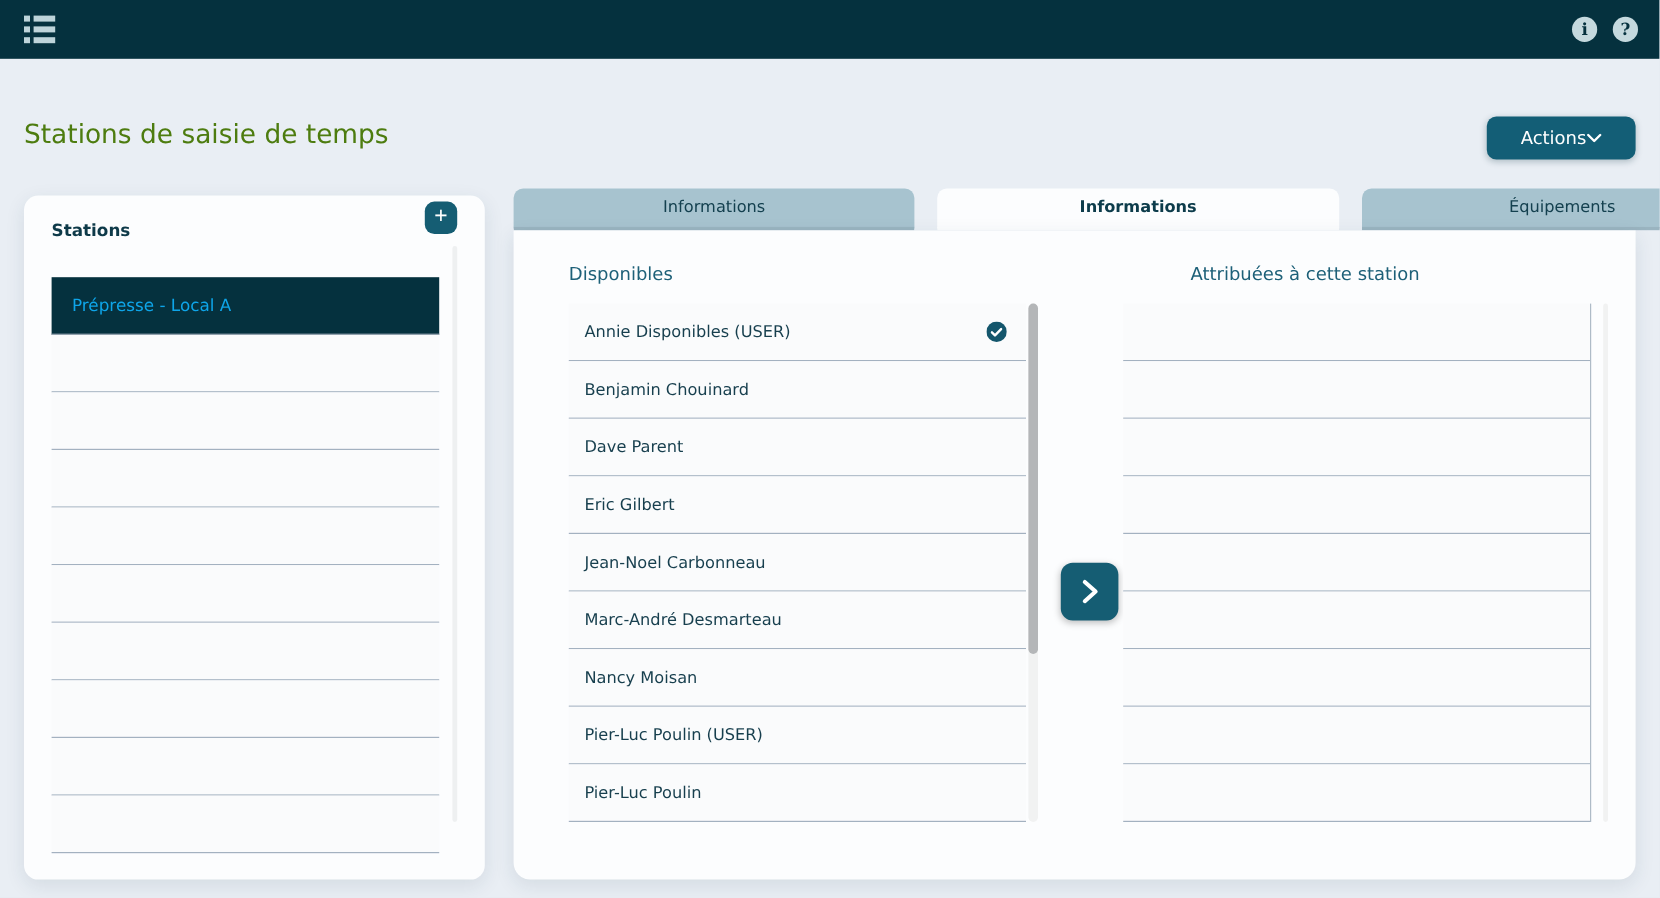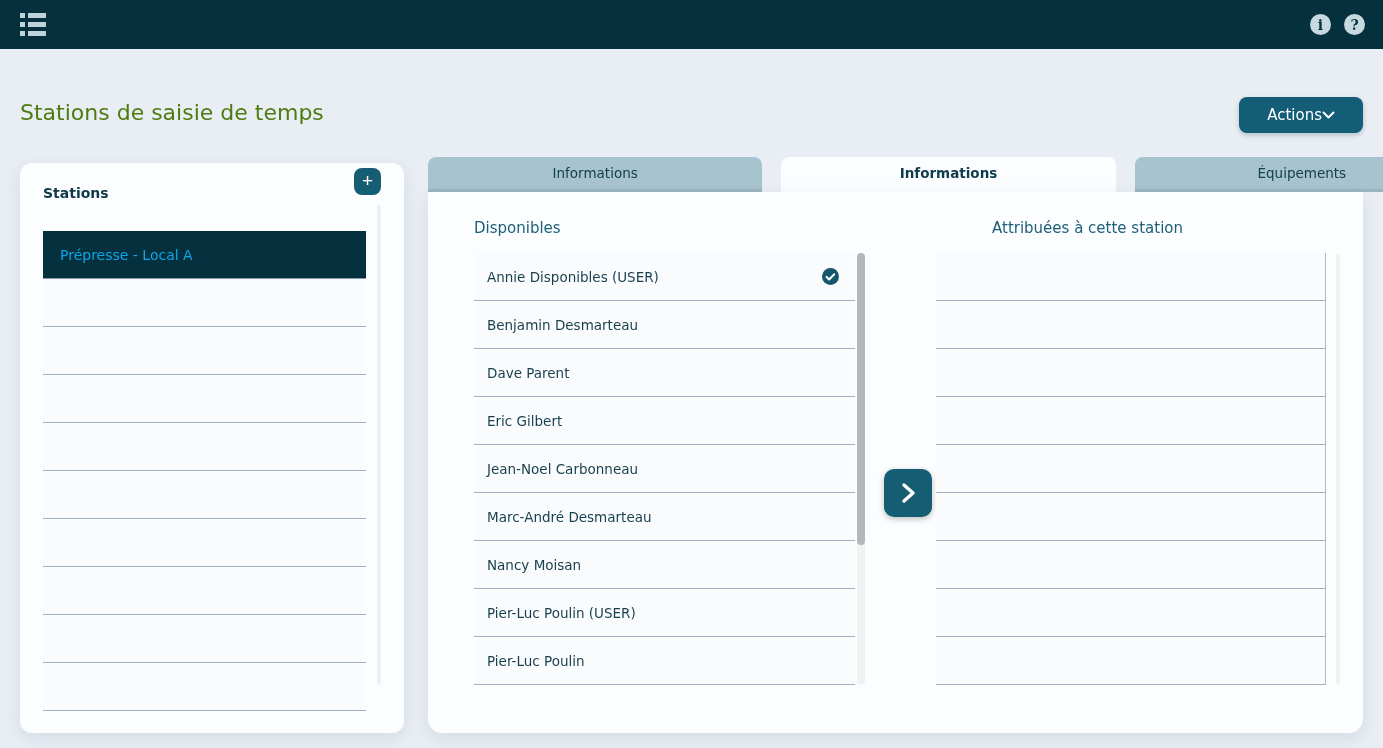--- a/index.html
+++ b/index.html
@@ -117,21 +117,21 @@
         <div class="user-row">
           <span>Annie Disponibles (USER)</span>
           <span class="check">
             <svg width="17" height="17" viewBox="0 0 24 24">
               <circle cx="12" cy="12" r="12" fill="#14566c"></circle>
               <path d="M6.5 12.6l3.6 3.6 7.2-7.4" stroke="#ffffff" stroke-width="2.8" fill="none" stroke-linecap="round" stroke-linejoin="round"></path>
             </svg>
           </span>
         </div>
         <div class="user-row">
-          <span>Benjamin Desmarteau</span>
+          <span>Benjamin Chouinard</span>
         </div>
         <div class="user-row">
           <span>Dave Parent</span>
         </div>
         <div class="user-row">
           <span>Eric Gilbert</span>
         </div>
         <div class="user-row">
           <span>Jean-Noel Carbonneau</span>
         </div>

